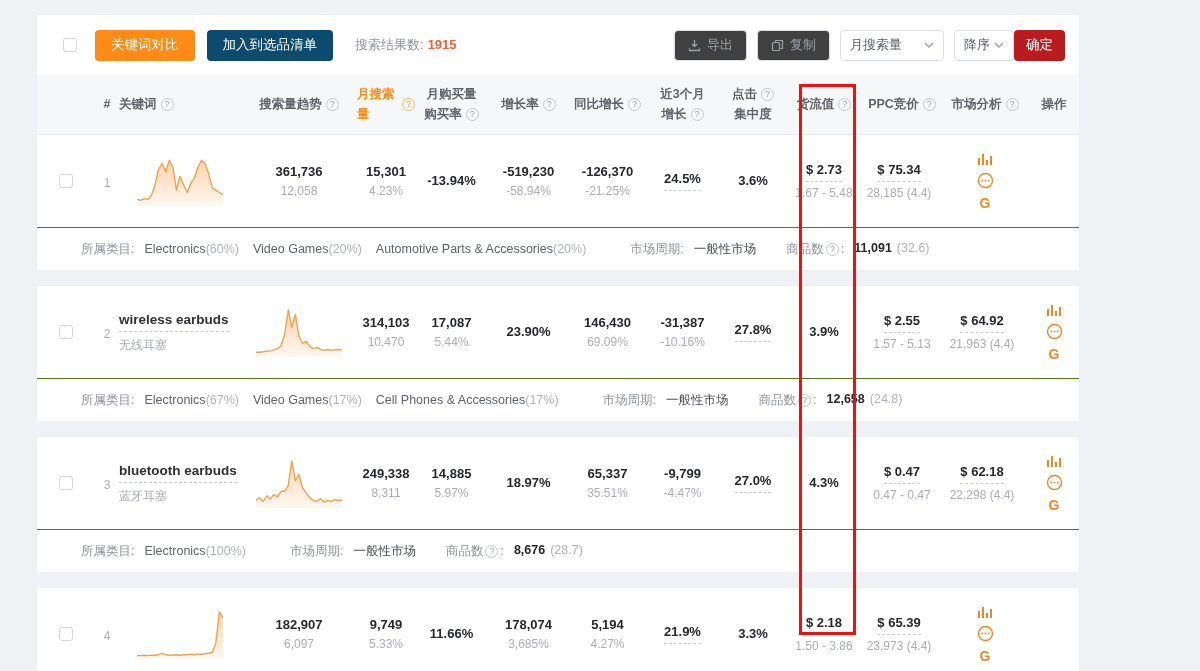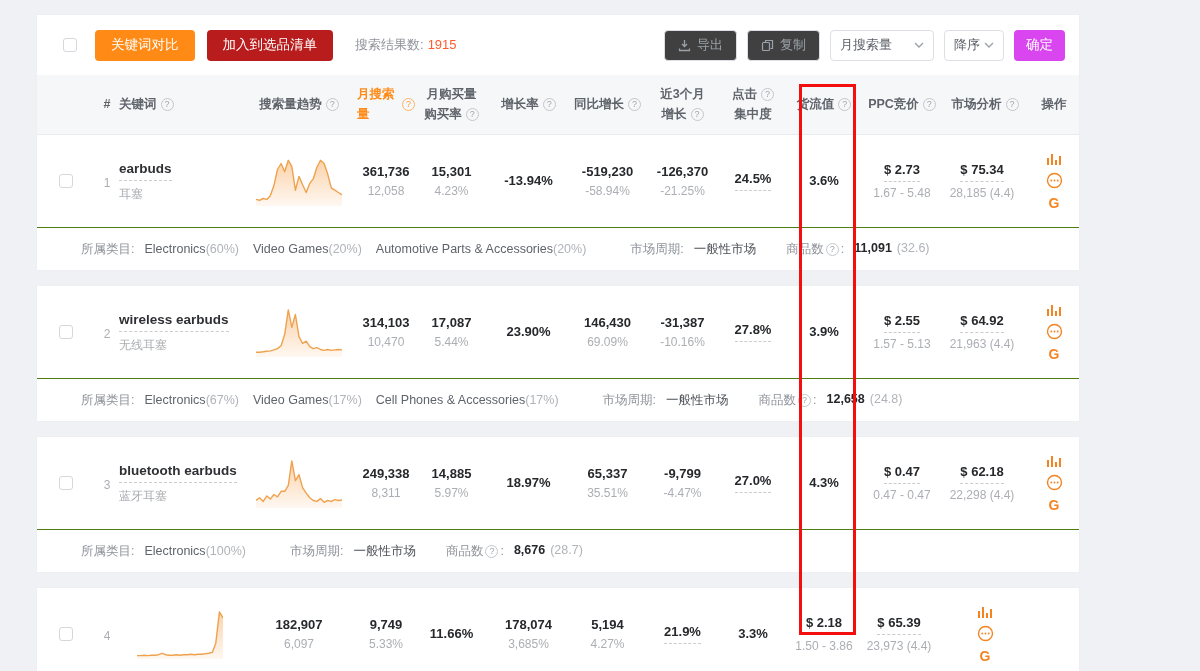--- a/index.html
+++ b/index.html
@@ -9,30 +9,30 @@
   .wrap { position:absolute; left:36px; top:14px; width:1044px; }
   .card { background:#fff; border:1px solid #edeff2; }
   .card + .card { margin-top:14px; }
 
   
   .toolbar { height:60px; display:flex; align-items:center; padding:0 14px 0 26px; }
   .cb { width:14px; height:14px; border:1px solid #d4d7dc; border-radius:3px; background:#fff; display:inline-block; flex:none; }
   .toolbar .cb { margin-right:18px; }
   .btn { display:inline-flex; align-items:center; justify-content:center; height:31px; border-radius:4px; font-size:13.5px; cursor:pointer; }
   .btn-orange { background:#ff8a15; color:#fff; padding:0 16px; margin-right:12px; }
-  .btn-teal { background:#b91c1c; color:#fff; padding:0 16px; margin-right:22px; }
+  .btn-teal { background:#0c4a6e; color:#fff; padding:0 16px; margin-right:22px; }
   .result { font-size:13px; color:#8f939a; }
-  .result b { color:#ff5b2d; font-weight:400; margin-left:4px; }
+  .result b { color:#ff5b2d; font-weight:700; margin-left:4px; }
   .spacer { flex:1; }
   .btn-ghost { background:#404040; border:1px solid #dcdfe4; color:#9ba1a8; padding:0 13px; gap:6px; margin-left:10px; font-size:13px; }
   .btn-ghost svg { flex:none; }
   .select { display:flex; align-items:center; justify-content:space-between; height:31px; border:1px solid #dcdfe4; border-radius:4px; padding:0 9px; font-size:13px; color:#5a5e66; background:#fff; margin-left:10px; cursor:pointer; }
   .sel-field { width:104px; }
   .sel-order { width:60px; }
-  .btn-confirm { background:#d946ef; color:#fff; padding:0 12px; margin-left:10px; }
+  .btn-confirm { background:#b91c1c; color:#fff; padding:0 12px; }
 
   
   .grid { display:grid; grid-template-columns:58px 24px 122px 116px 58px 73px 81px 77px 73px 68px 74px 82px 84px 54px; }
   .thead { background:#f6f7f9; height:60px; border-bottom:1px solid #e9ecef; }
   .hc { display:flex; flex-direction:column; align-items:center; justify-content:center; font-size:12.5px; font-weight:700; color:#5f646b; line-height:1.55; }
   .hc.left { align-items:flex-start; }
   .hline { display:flex; align-items:center; gap:4px; }
   .q { display:inline-flex; align-items:center; justify-content:center; width:13px; height:13px; border:1px solid #c3c7cd; border-radius:50%; color:#a0a4ab; font-size:9px; font-weight:400; line-height:1; flex:none; }
   .accent, .accent .ht { color:#ff8a15; }
   .accent .q { border-color:#ffb469; color:#ff9a3d; }
@@ -196,24 +196,20 @@
               <span>操作</span>
             </span>
           </div>
     </div>
 
     <div class="grid trow">
       <div class="cell">
             <span class="cb"></span>
           </div>
       <div class="cell v2">1</div>
-      <div class="cell c-kw">
-            <span class="kw">earbuds</span>
-            <span class="kw-cn">耳塞</span>
-          </div>
       <div class="cell">
             <div class="spark"><svg width="86" height="50" viewBox="0 0 86 50">
                 <defs>
                   <linearGradient id="tg0" x1="0" y1="0" x2="0" y2="1">
                     <stop offset="0" stop-color="#f6a656" stop-opacity="0.5"></stop>
                     <stop offset="1" stop-color="#f6a656" stop-opacity="0.08"></stop>
                   </linearGradient>
                 </defs>
                 <polygon points="0,50 0.0,43.4 3.6,44.3 7.2,42.5 10.8,43.4 14.3,39.7 17.9,29.6 21.5,13.5 25.1,7.5 28.7,15.8 32.3,4.3 35.8,10.3 39.4,34.2 43.0,20.4 46.6,28.7 50.2,36.5 53.8,27.3 57.3,22.7 60.9,11.2 64.5,4.3 68.1,7.5 71.7,18.1 75.3,31.9 78.8,34.2 82.4,36.5 86.0,38.8 86,50" fill="url(#tg0)"></polygon>
                 <polyline points="0.0,43.4 3.6,44.3 7.2,42.5 10.8,43.4 14.3,39.7 17.9,29.6 21.5,13.5 25.1,7.5 28.7,15.8 32.3,4.3 35.8,10.3 39.4,34.2 43.0,20.4 46.6,28.7 50.2,36.5 53.8,27.3 57.3,22.7 60.9,11.2 64.5,4.3 68.1,7.5 71.7,18.1 75.3,31.9 78.8,34.2 82.4,36.5 86.0,38.8" fill="none" stroke="#efa24e" stroke-width="1.4" stroke-linejoin="round"></polyline>

